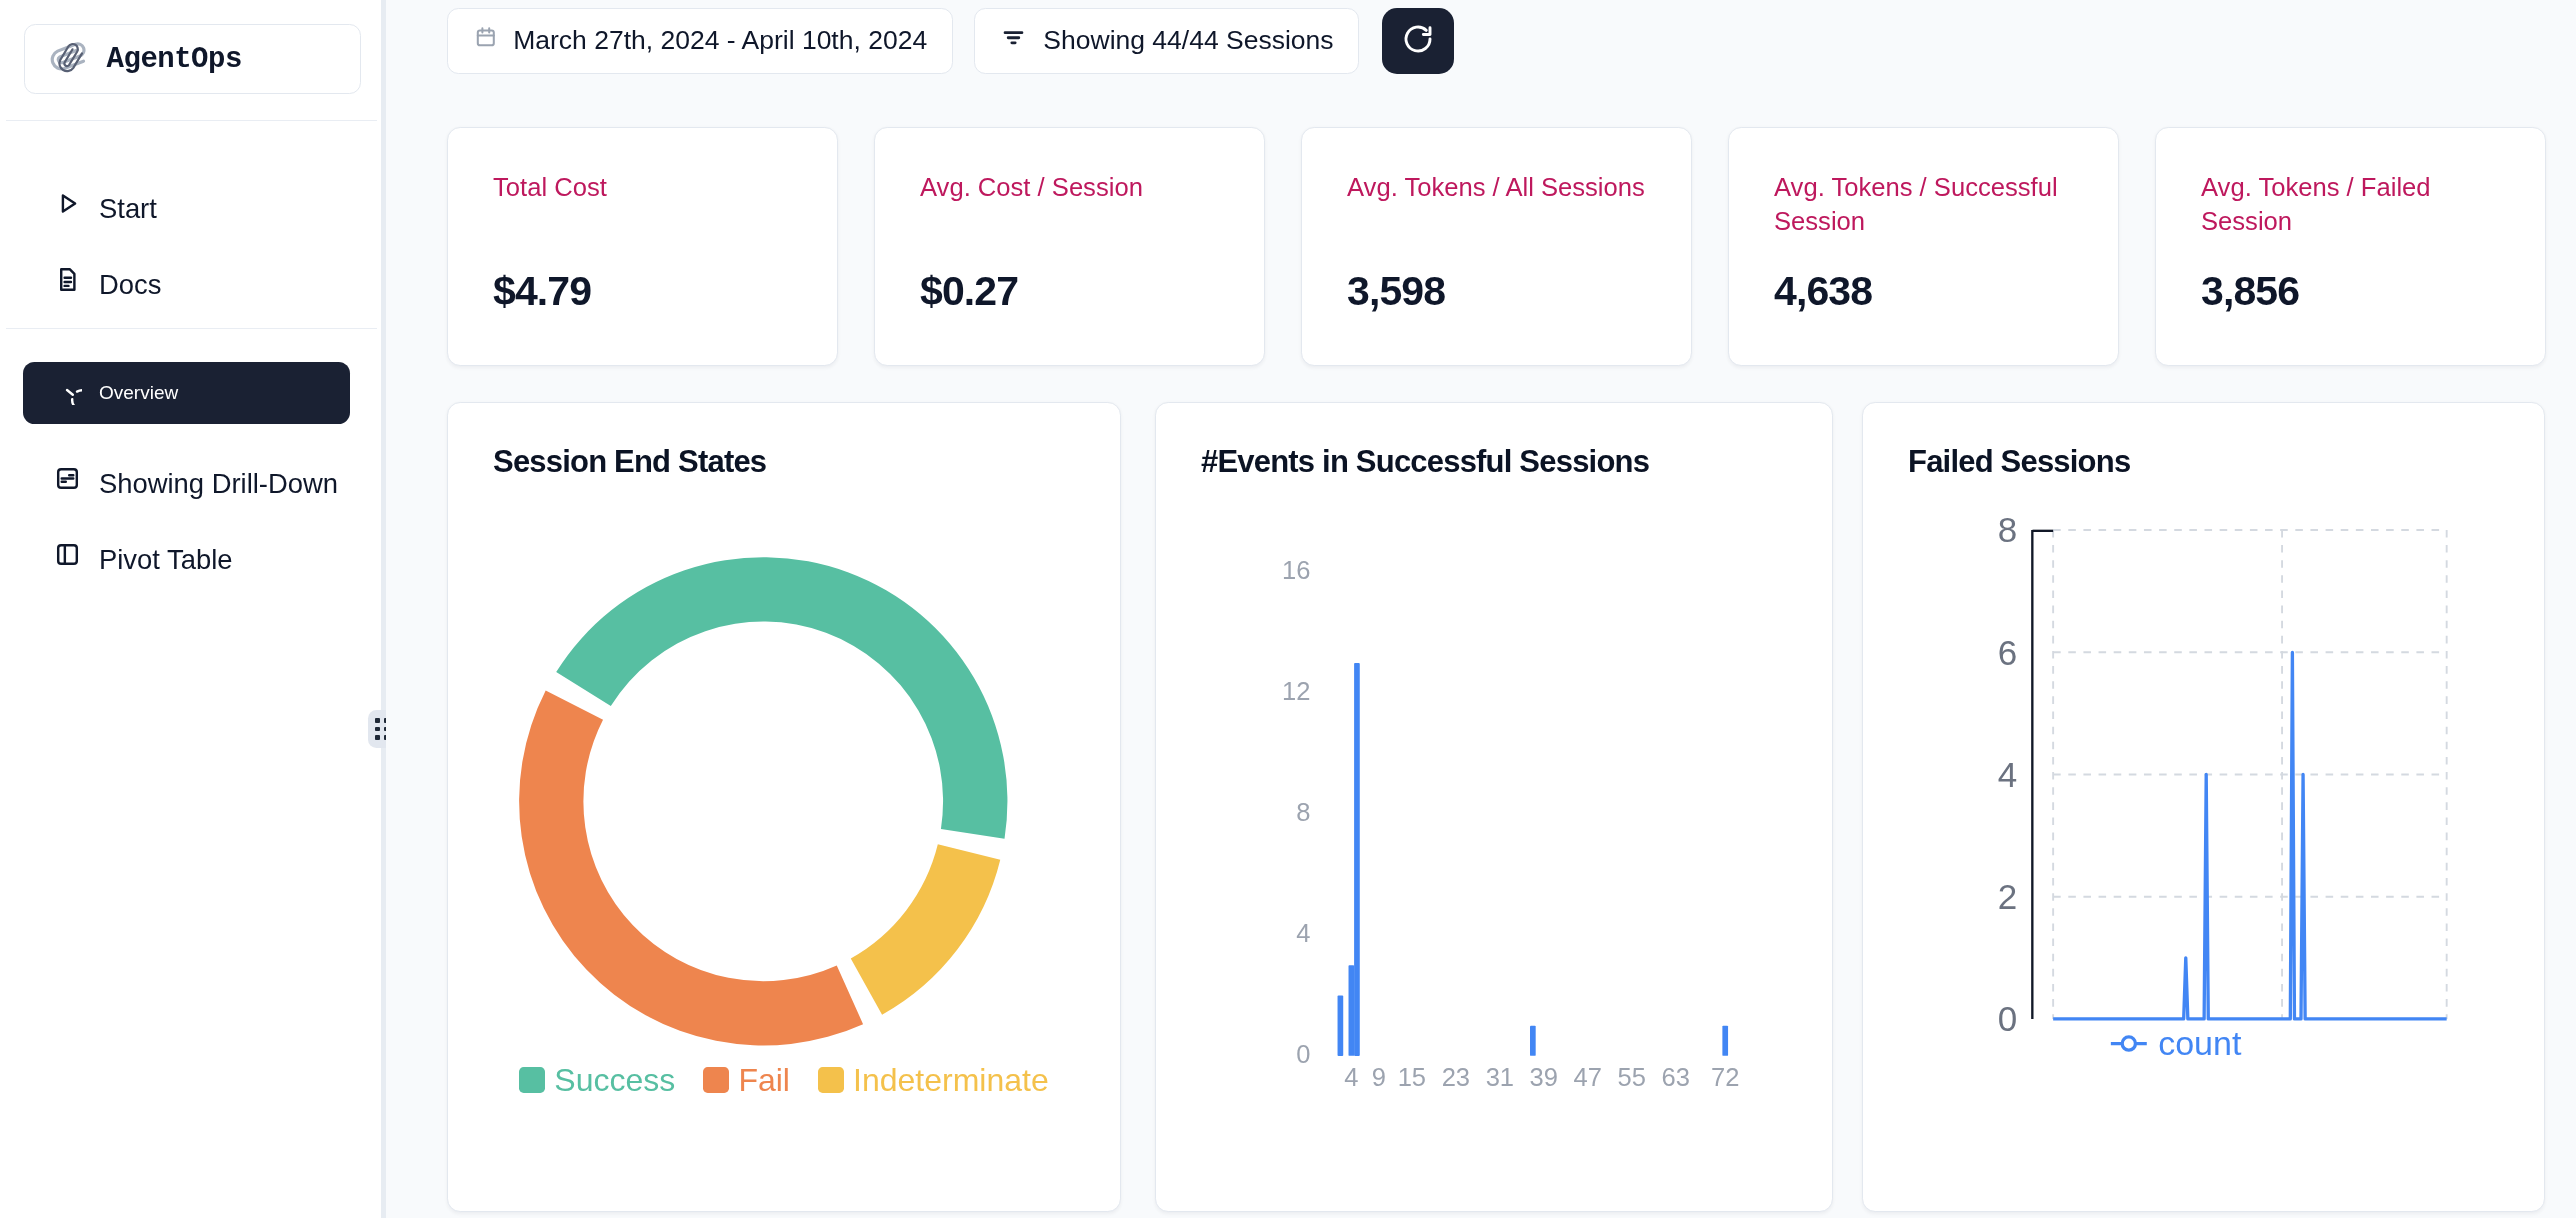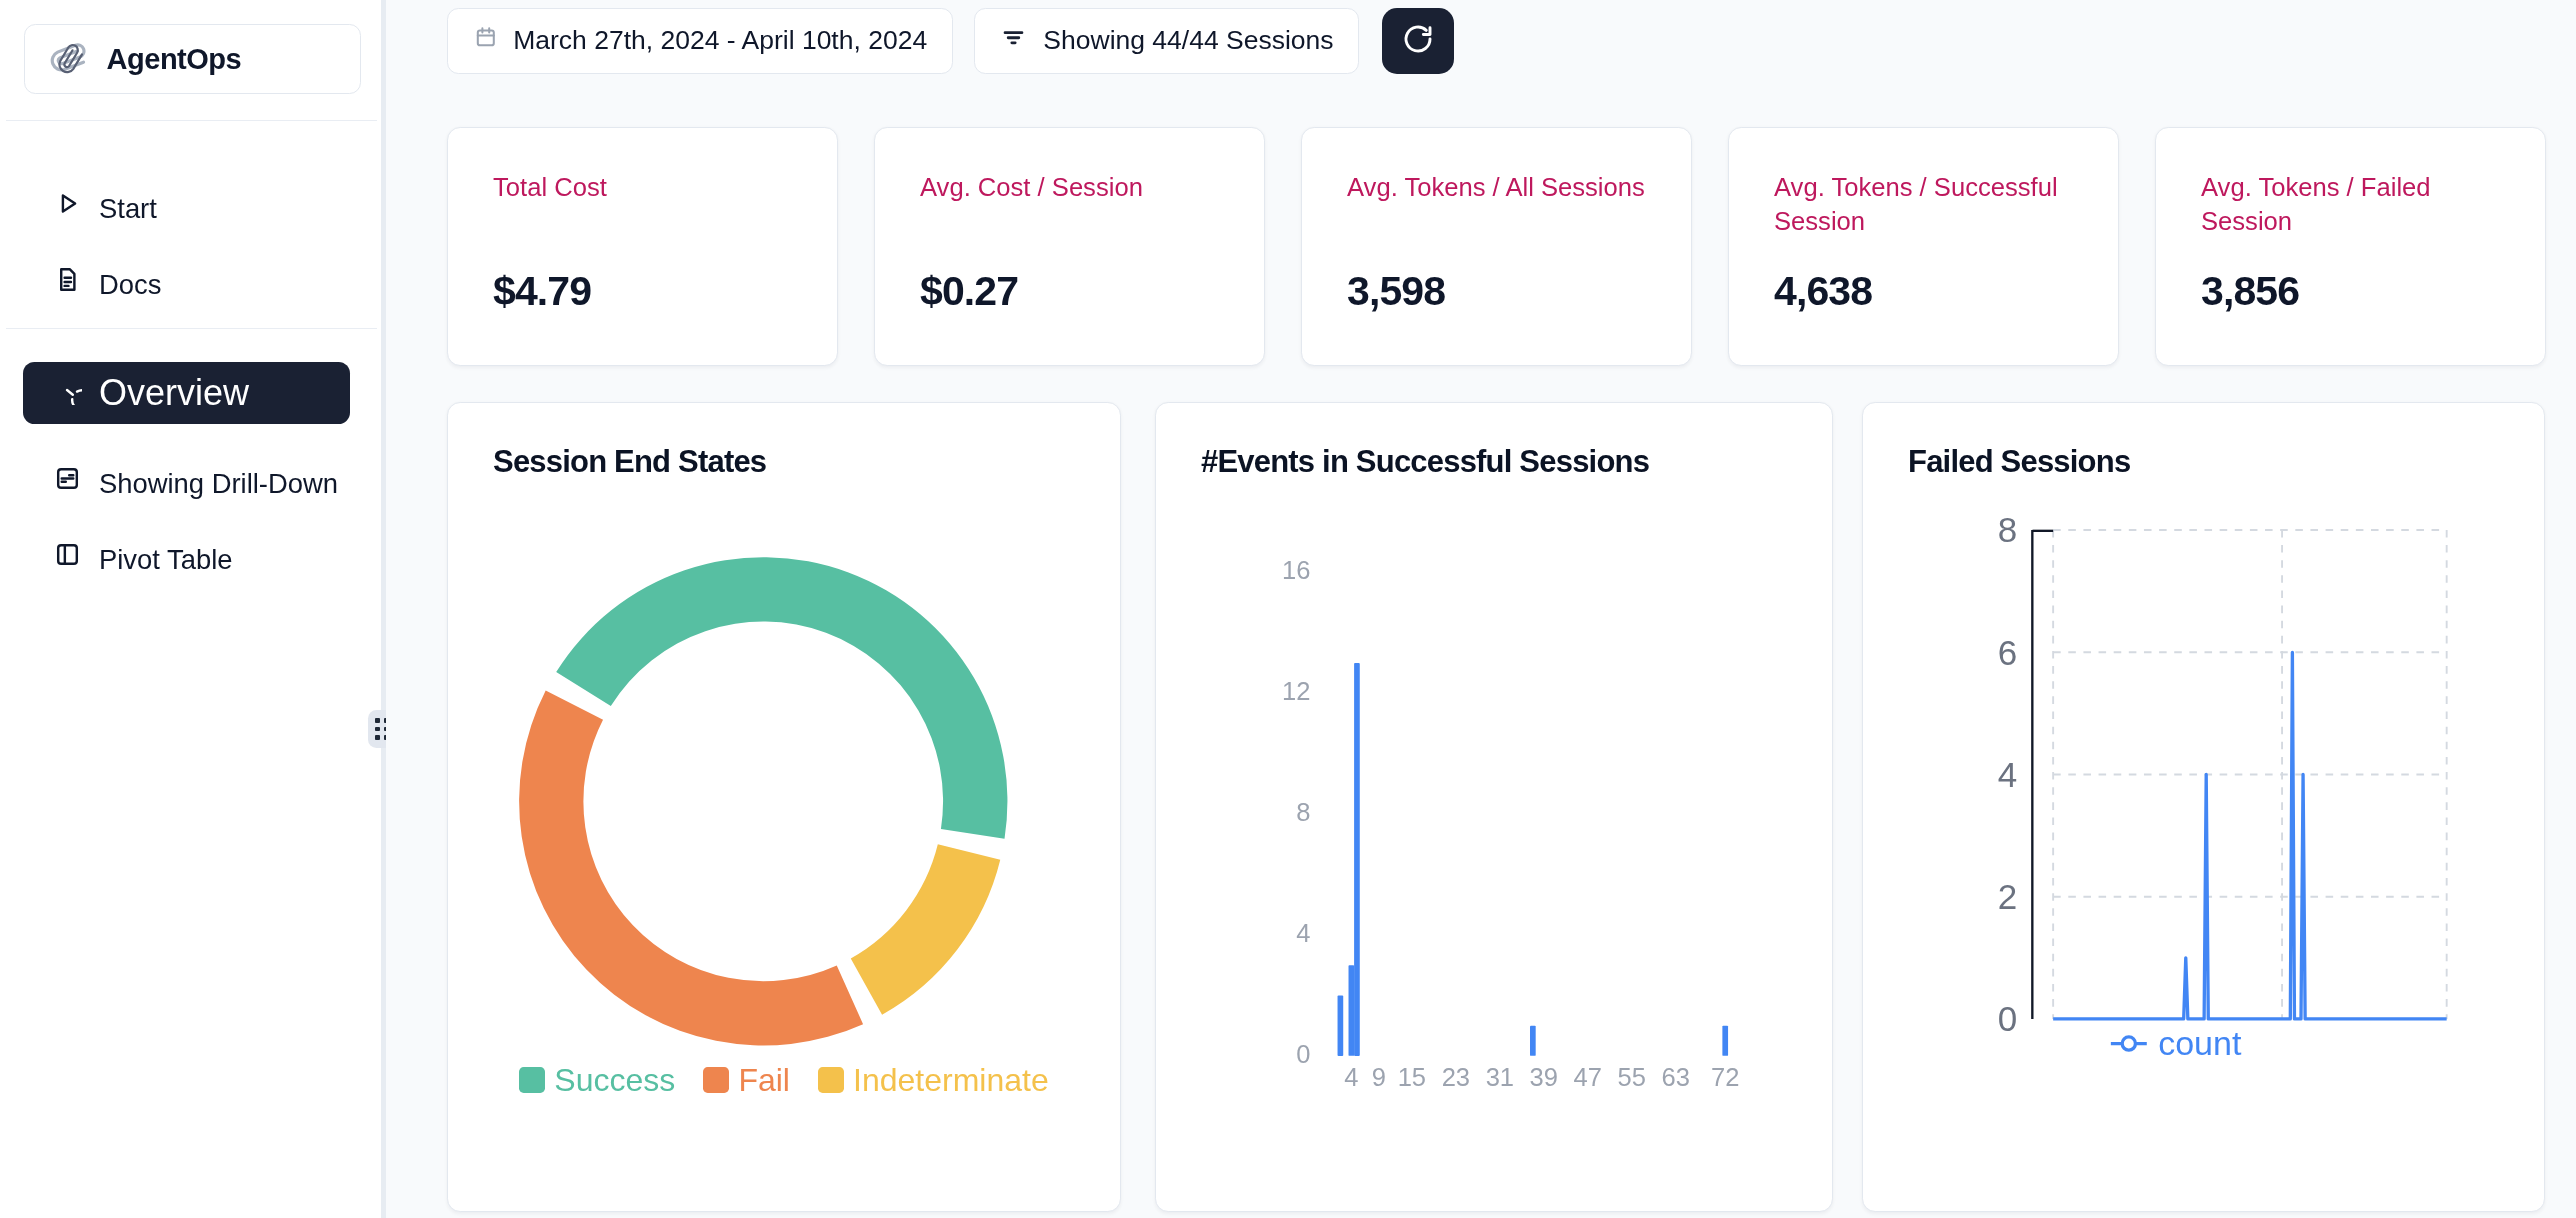--- a/index.html
+++ b/index.html
@@ -3,29 +3,29 @@
 <meta charset="utf-8">
 <style>
   * { margin:0; padding:0; box-sizing:border-box; }
   html,body { width:2576px; height:1219px; overflow:hidden; background:#ffffff;
     font-family:"Liberation Sans", sans-serif; color:#0f172a; }
   .root { position:relative; width:2576px; height:1219px; }
 
   
   .sidebar { position:absolute; left:0; top:0; width:383px; height:1219px; background:#ffffff; }
   .logo-box { margin:24px 22px 0 24px; height:70px; border:1.9px solid #e3e8ef; border-radius:11.4px;
-    display:flex; align-items:center; padding-left:24.6px; gap:17px; }
+    display:flex; align-items:center; padding-left:24.6px; gap:17px;font-family:Liberation Mono, monospace; }
   .brand-name { font-size:29px; font-weight:800; letter-spacing:-0.5px; }
   .side-hr { border:none; border-top:1.9px solid #e9edf3; margin:0 5.7px; }
   .nav { list-style:none; }
   .nav-item { height:76px; display:flex; align-items:flex-end; gap:17px; padding-left:53px;
     font-size:27.4px; font-weight:500; cursor:pointer; }
   .nav-item svg { flex:0 0 auto; }
   .nav-pill { margin:0 33px 0 23px; height:62px; border-radius:11.4px; background:#1a2133; color:#ffffff;
-    display:flex; align-items:center; gap:17px; padding-left:30px; font-size:36px; font-weight:500; cursor:pointer; }
+    display:flex; align-items:center; gap:17px; padding-left:30px; font-size:19px; font-weight:500; cursor:pointer; }
 
   
   .resize-strip { position:absolute; left:381px; top:0; width:4.7px; height:1219px; background:#e7ecf2; }
   .grip { position:absolute; left:368px; top:710px; width:28px; height:38px; background:#e2e7ef;
     border-radius:8.5px; display:grid; grid-template-columns:repeat(2,4.7px); grid-template-rows:repeat(3,4.7px);
     gap:3.8px; place-content:center; cursor:col-resize; }
   .grip i { background:#1f2937; border-radius:0.9px; }
 
   
   .main { position:absolute; left:386px; top:0; width:2190px; height:1219px; background:#f8fafc; padding-left:61px; }

